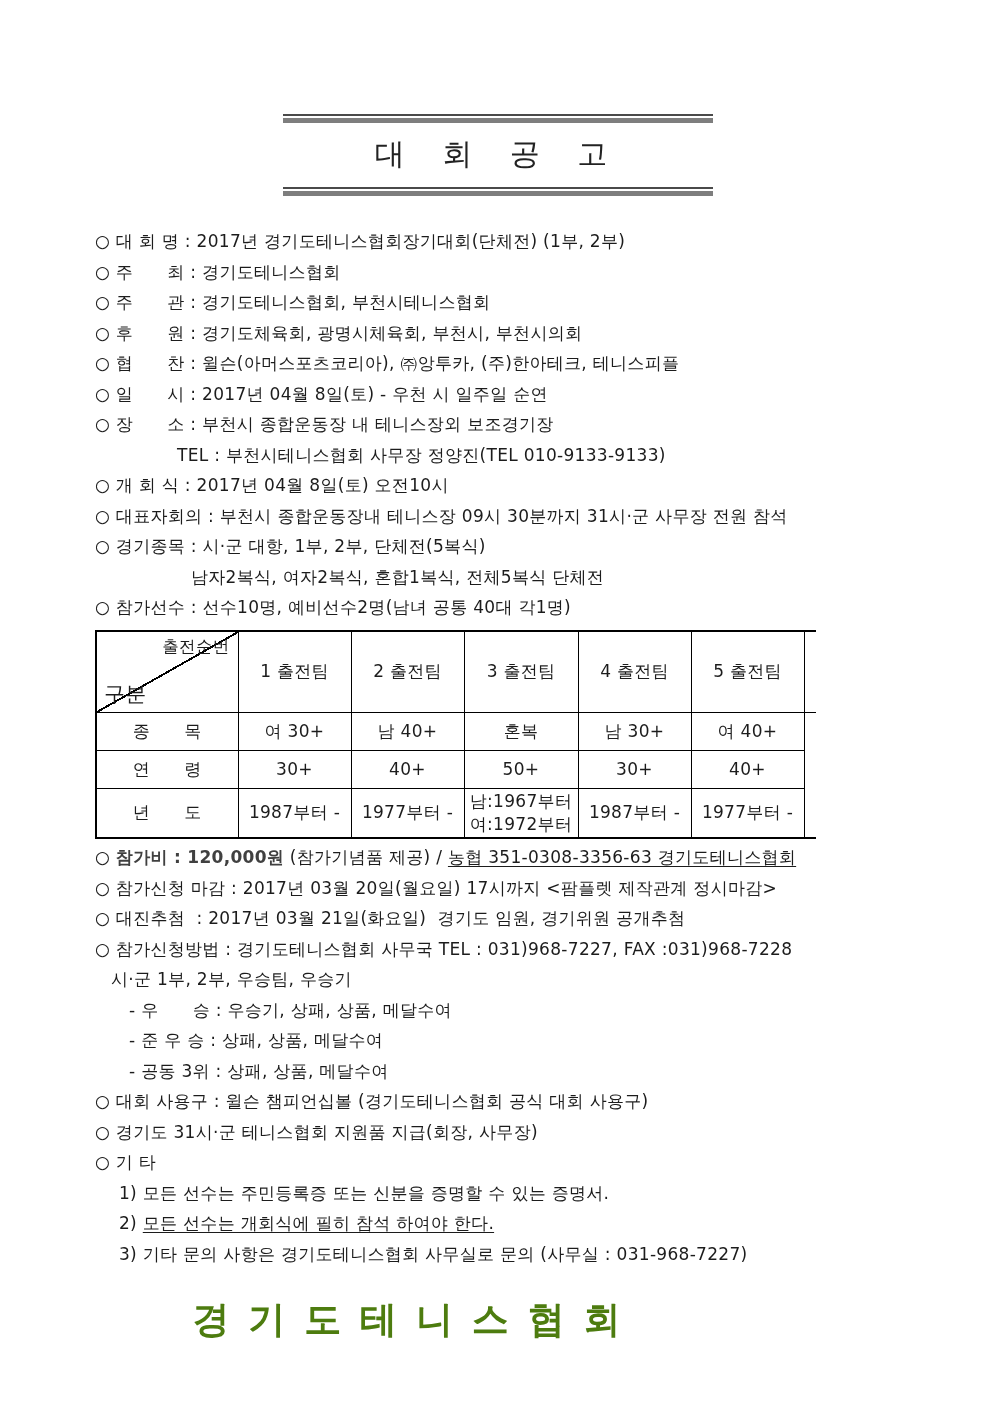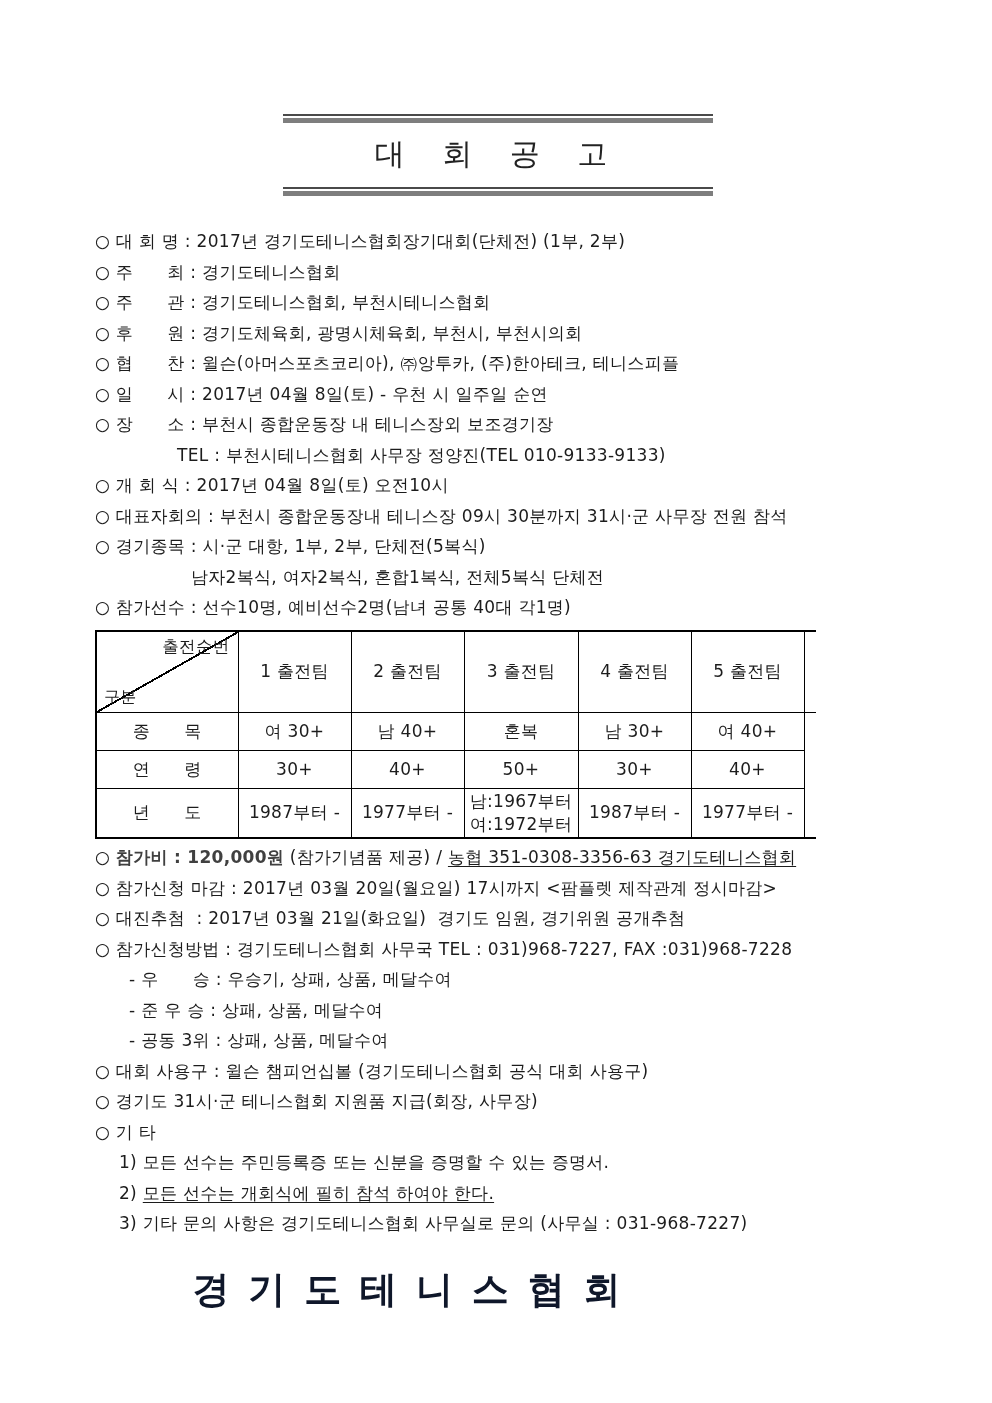--- a/index.html
+++ b/index.html
@@ -47,28 +47,28 @@
   tr.hrow td { height: 52px; }
   tr.r1 td { height: 38px; }
   tr.r2 td { height: 38px; }
   tr.r3 td { height: 50px; line-height: 23px; }
   td.diag {
     position: relative;
     background: linear-gradient(to bottom right,
       transparent 49.3%, #000 49.3%, #000 50.7%, transparent 50.7%);
   }
   td.diag .ct { position: absolute; top: 4px; right: 8px; font-size: 16.5px; }
-  td.diag .cb { position: absolute; bottom: 4px; left: 7px; font-size: 16px; }
+  td.diag .cb { position: absolute; bottom: 4px; left: 7px; font-size: 21px; }
   td.remark { line-height: 38px; }
   
   .footer {
     text-align: center; margin-top: 26px;
     font-family: "DejaVu Serif", "Liberation Serif", serif;
     font-weight: bold; font-size: 37px; letter-spacing: 3px;
-    color: #0f172a; white-space: pre-wrap;
+    color: #4d7c0f; white-space: pre-wrap;
   }
 </style>
 </head>
 <body>
 
 <div class="page">
 
   <div class="title-block">
     <div class="rule">
       <div class="thin"></div>
@@ -148,20 +148,21 @@
         <td>1987부터 -</td>
         <td>1977부터 -</td>
       </tr>
     </tbody>
       </table>
 
     <p class="line"><span>○ </span><span class="red">참가비 : 120,000원</span><span> (참가기념품 제공) / </span><span class="ul">농협 351-0308-3356-63 경기도테니스협회</span></p>
     <p class="line">○ 참가신청 마감 : 2017년 03월 20일(월요일) 17시까지 &lt;팜플렛 제작관계 정시마감&gt;</p>
     <p class="line">○ 대진추첨  : 2017년 03월 21일(화요일)  경기도 임원, 경기위원 공개추첨</p>
     <p class="line">○ 참가신청방법 : 경기도테니스협회 사무국 TEL : 031)968-7227, FAX :031)968-7228</p>
+    <p class="line ind-scope">시·군 1부, 2부, 우승팀, 우승기</p>
     <p class="line ind-award">- 우      승 : 우승기, 상패, 상품, 메달수여</p>
     <p class="line ind-award">- 준 우 승 : 상패, 상품, 메달수여</p>
     <p class="line ind-award">- 공동 3위 : 상패, 상품, 메달수여</p>
     <p class="line">○ 대회 사용구 : 윌슨 챔피언십볼 (경기도테니스협회 공식 대회 사용구)</p>
     <p class="line">○ 경기도 31시·군 테니스협회 지원품 지급(회장, 사무장)</p>
     <p class="line">○ 기 타</p>
     <p class="line ind-etc">1) 모든 선수는 주민등록증 또는 신분을 증명할 수 있는 증명서.</p>
     <p class="line ind-etc"><span>2) </span><span class="ul">모든 선수는 개회식에 필히 참석 하여야 한다.</span></p>
     <p class="line ind-etc">3) 기타 문의 사항은 경기도테니스협회 사무실로 문의 (사무실 : 031-968-7227)</p>
 

